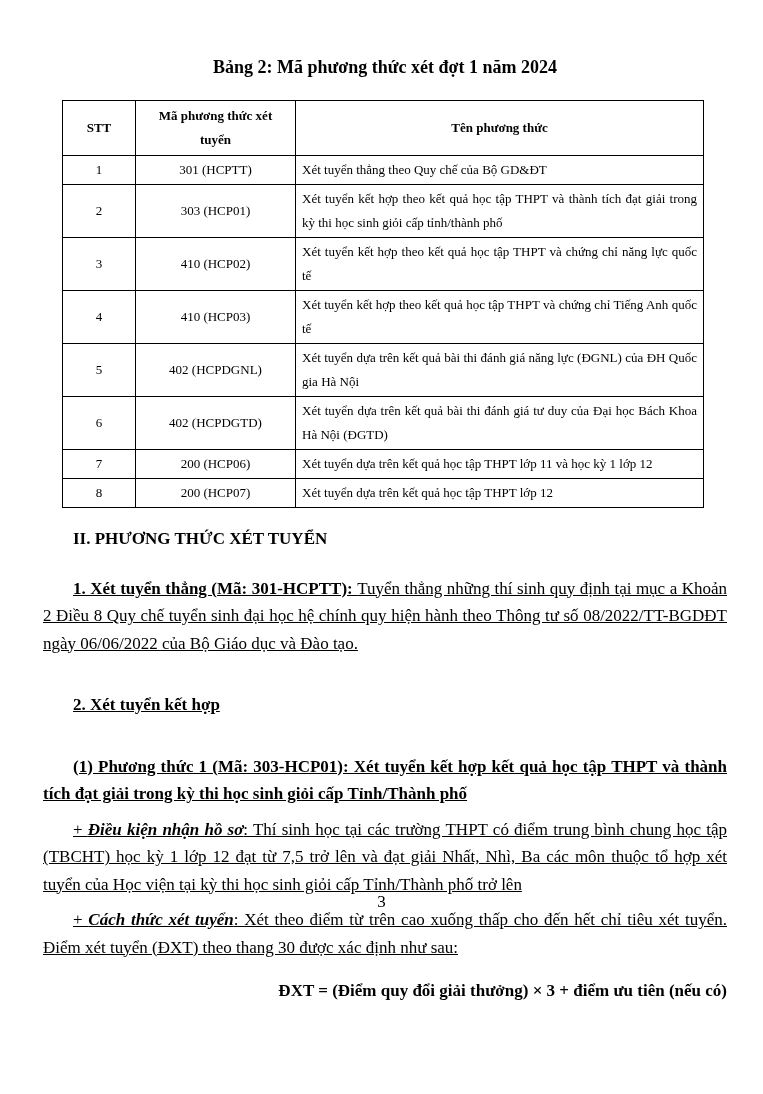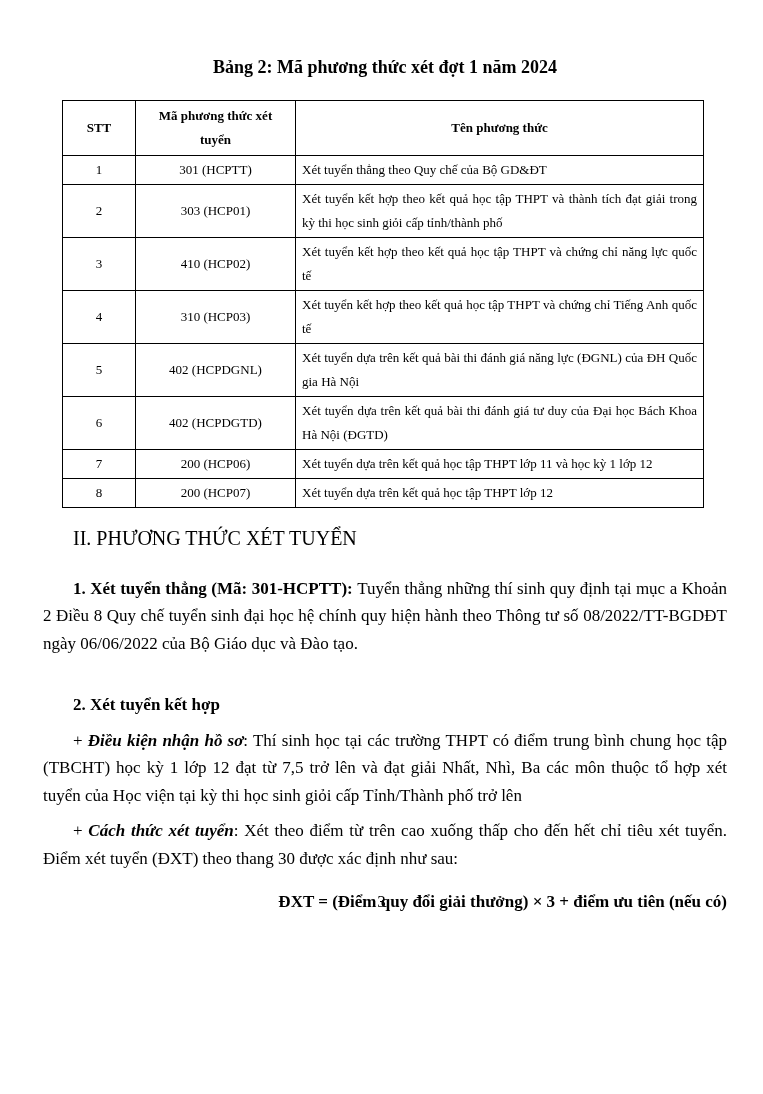--- a/index.html
+++ b/index.html
@@ -44,29 +44,30 @@
     text-align: center;
     padding: 3px 10px;
   }
   td.c-stt, td.c-code { text-align: center; }
   td.c-name { text-align: justify; padding: 2px 9px; }
   .body-text {
     font-size: 17px;
     line-height: 27.5px;
   }
   .section-heading {
-    font-size: 20px;
-    font-weight: normal;
+    font-size: 17px;
+    font-weight: bold;
     margin: 17px 0 22px 0;
     text-indent: 30px;
   }
   p.para {
     margin: 8px 0;
     text-align: justify;
     text-indent: 30px;
+    text-decoration: underline;
   }
   p.para-bold { font-weight: bold; margin-top: 34px; }
   .lbl-bi { font-weight: bold; font-style: italic; }
   p.formula {
     font-weight: bold;
     text-indent: 0;
     margin: 16px 0 0 45px;
     text-align: right;
   }
   .page-number {
@@ -108,21 +109,21 @@
         <td class="c-code">303 (HCP01)</td>
         <td class="c-name">Xét tuyển kết hợp theo kết quả học tập THPT và thành tích đạt giải trong kỳ thi học sinh giỏi cấp tỉnh/thành phố</td>
       </tr>
       <tr>
         <td class="c-stt">3</td>
         <td class="c-code">410 (HCP02)</td>
         <td class="c-name">Xét tuyển kết hợp theo kết quả học tập THPT và chứng chỉ năng lực quốc tế</td>
       </tr>
       <tr>
         <td class="c-stt">4</td>
-        <td class="c-code">310 (HCP03)</td>
+        <td class="c-code">410 (HCP03)</td>
         <td class="c-name">Xét tuyển kết hợp theo kết quả học tập THPT và chứng chỉ Tiếng Anh quốc tế</td>
       </tr>
       <tr>
         <td class="c-stt">5</td>
         <td class="c-code">402 (HCPDGNL)</td>
         <td class="c-name">Xét tuyển dựa trên kết quả bài thi đánh giá năng lực (ĐGNL) của ĐH Quốc gia Hà Nội</td>
       </tr>
       <tr>
         <td class="c-stt">6</td>
         <td class="c-code">402 (HCPDGTD)</td>
@@ -142,20 +143,21 @@
   </table>
 
   <div class="body-text">
 
     <div class="section-heading">II. PHƯƠNG THỨC XÉT TUYỂN</div>
 
     <p class="para"><b>1. Xét tuyển thẳng (Mã: 301-HCPTT): </b><span>Tuyển thẳng những thí sinh quy định tại mục a Khoản 2 Điều 8 Quy chế tuyển sinh đại học hệ chính quy hiện hành theo Thông tư số 08/2022/TT-BGDĐT ngày 06/06/2022 của Bộ Giáo dục và Đào tạo.</span></p>
 
     <p class="para para-bold">2. Xét tuyển kết hợp</p>
 
+    <p class="para para-bold">(1) Phương thức 1 (Mã: 303-HCP01): Xét tuyển kết hợp kết quả học tập THPT và thành tích đạt giải trong kỳ thi học sinh giỏi cấp Tỉnh/Thành phố</p>
 
     <p class="para"><span>+ </span><span class="lbl-bi">Điều kiện nhận hồ sơ</span><span>: Thí sinh học tại các trường THPT có điểm trung bình chung học tập (TBCHT) học kỳ 1 lớp 12 đạt từ 7,5 trở lên và đạt giải Nhất, Nhì, Ba các môn thuộc tổ hợp xét tuyển của Học viện tại kỳ thi học sinh giỏi cấp Tỉnh/Thành phố trở lên</span></p>
 
     <p class="para"><span>+ </span><span class="lbl-bi">Cách thức xét tuyển</span><span>: Xét theo điểm từ trên cao xuống thấp cho đến hết chỉ tiêu xét tuyển.  Điểm xét tuyển (ĐXT) theo thang 30 được xác định như sau:</span></p>
 
     <p class="formula">ĐXT = (Điểm quy đổi giải thưởng) × 3 + điểm ưu tiên (nếu có)</p>
 
   </div>
 
   <div class="page-number">3</div>

